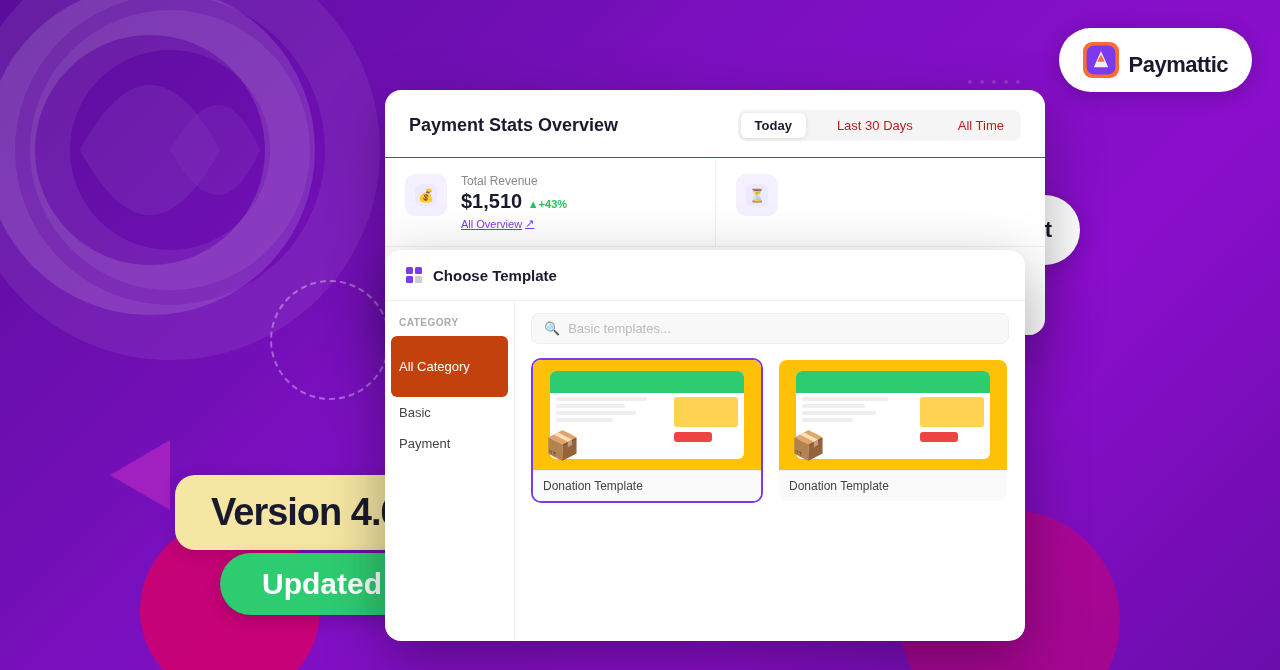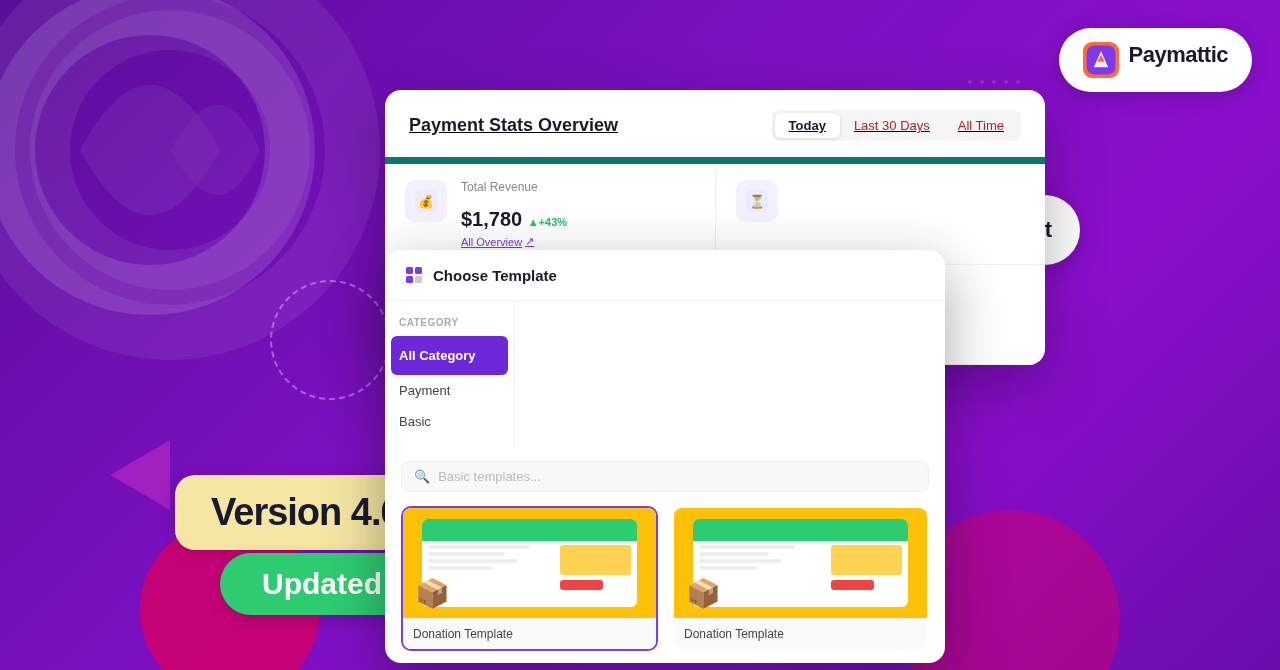--- a/index.html
+++ b/index.html
@@ -88,21 +88,21 @@
 
     
     .paymattic-logo {
       position: absolute;
       top: 28px;
       right: 28px;
       background: white;
       border-radius: 50px;
       padding: 14px 24px;
       display: flex;
-      align-items: flex-start;
+      align-items: flex-end;
       gap: 10px;
       box-shadow: 0 4px 20px rgba(0,0,0,0.2);
     }
     .paymattic-icon {
       width: 36px;
       height: 36px;
     }
     .paymattic-text {
       font-size: 22px;
       font-weight: 700;
@@ -173,31 +173,30 @@
       overflow: hidden;
       z-index: 10;
     }
 
     
     .stats-header {
       display: flex;
       align-items: center;
       justify-content: space-between;
       padding: 20px 24px 16px;
-      border-bottom: 7px solid #0f766e;
-      text-decoration: underline;
+      border-bottom: 1px solid #0f766e;
     }
     .stats-title {
       font-size: 18px;
       font-weight: 700;
       color: #1a1a2e;
     }
     .time-tabs {
       display: flex;
-      gap: 0;
+      gap: 17px;
       background: #f5f5f5;
       border-radius: 8px;
       padding: 3px;
     }
     .time-tab {
       padding: 5px 14px;
       border-radius: 6px;
       font-size: 13px;
       font-weight: 500;
       color: #b91c1c;
@@ -230,39 +229,39 @@
       height: 42px;
       background: #F5F0FF;
       border-radius: 10px;
       display: flex;
       align-items: center;
       justify-content: center;
       font-size: 20px;
       flex-shrink: 0;
     }
     .stat-info {}
-    .stat-label { font-size: 12px; color: #888; margin-bottom: 14px; }
+    .stat-label { font-size: 12px; color: #888; margin-bottom: 2px; }
     .stat-value { font-size: 20px; font-weight: 700; color: #1a1a2e; }
     .stat-change { font-size: 11px; color: #22c55e; font-weight: 600; }
     .stat-change.down { color: #ef4444; }
     .stat-link { font-size: 11px; color: #7C3AED; text-decoration: underline; cursor: pointer; display: flex; align-items: center; gap: 3px; margin-top: 4px; }
 
     
     .stats-row-2 {
       display: flex;
       gap: 0;
       border-bottom: 1px solid #f0f0f0;
     }
 
     
     .template-modal {
       position: absolute;
       top: 250px;
       left: 385px;
-      width: 560px;
+      width: 640px;
       background: white;
       border-radius: 16px;
       box-shadow: 0 20px 60px rgba(0,0,0,0.35);
       z-index: 20;
       overflow: hidden;
     }
     .template-header {
       padding: 16px 20px;
       border-bottom: 1px solid #f0f0f0;
       display: flex;
@@ -270,21 +269,20 @@
       gap: 10px;
     }
     .template-title {
       font-size: 15px;
       font-weight: 700;
       color: #1a1a2e;
     }
     .template-body {
       display: flex;
       min-height: 340px;
-      flex-direction: column;
     }
     .template-sidebar {
       width: 130px;
       border-right: 1px solid #f0f0f0;
       padding: 12px 0;
       flex-shrink: 0;
     }
     .sidebar-section-label {
       font-size: 10px;
       color: #aaa;
@@ -293,26 +291,26 @@
       text-transform: uppercase;
       letter-spacing: 0.5px;
     }
     .sidebar-cat-item {
       padding: 8px 14px;
       font-size: 13px;
       color: #444;
       cursor: pointer;
     }
     .sidebar-cat-item.active {
-      background: #6d28d9;
+      background: #c2410c;
       color: white;
-      font-weight: 700;
+      font-weight: 400;
       border-radius: 6px;
       margin: 0 6px;
-      padding: 12px 8px;
+      padding: 23px 8px;
     }
     .template-content {
       flex: 1;
       padding: 12px 16px;
     }
     .search-bar {
       display: flex;
       align-items: center;
       gap: 8px;
       background: #f8f8f8;
@@ -500,21 +498,21 @@
     <div class="stat-card">
       <div class="stat-icon-wrap">
         <svg width="22" height="22" viewBox="0 0 22 22">
           <rect width="22" height="22" rx="6" fill="#EDE9FF"></rect>
           <text x="11" y="16" font-size="13" text-anchor="middle" fill="#7C3AED">💰</text>
         </svg>
       </div>
       <div class="stat-info">
         <div class="stat-label">Total Revenue</div>
         <div class="stat-value">
-          <span>$1,780</span>
+          <span>$1,510</span>
           <span class="stat-change">▲+43%</span>
         </div>
         <div class="stat-link">
           <span>All Overview</span>
           <span>↗</span>
         </div>
       </div>
     </div>
 
     <div class="stat-card">
@@ -552,22 +550,22 @@
       <rect x="10" y="10" width="7" height="7" rx="1.5" fill="#ccc"></rect>
     </svg>
     <span class="template-title">Choose Template</span>
   </div>
 
   <div class="template-body">
 
     <div class="template-sidebar">
       <div class="sidebar-section-label">Category</div>
       <div class="sidebar-cat-item active">All Category</div>
+      <div class="sidebar-cat-item">Basic</div>
       <div class="sidebar-cat-item">Payment</div>
-      <div class="sidebar-cat-item">Basic</div>
     </div>
 
     <div class="template-content">
 
       <div class="search-bar">
         <span class="search-icon-inner">🔍</span>
         <span class="search-input-fake">Basic templates...</span>
       </div>
 
 

